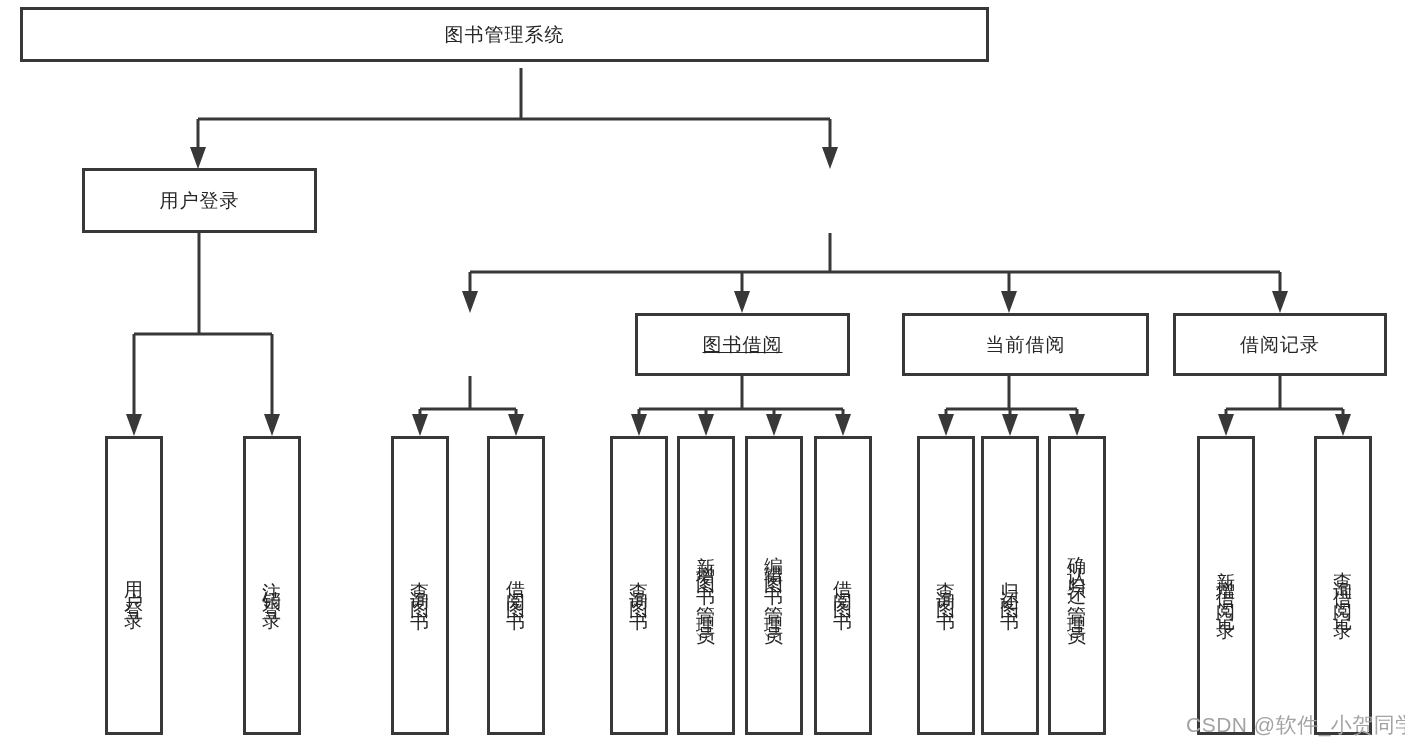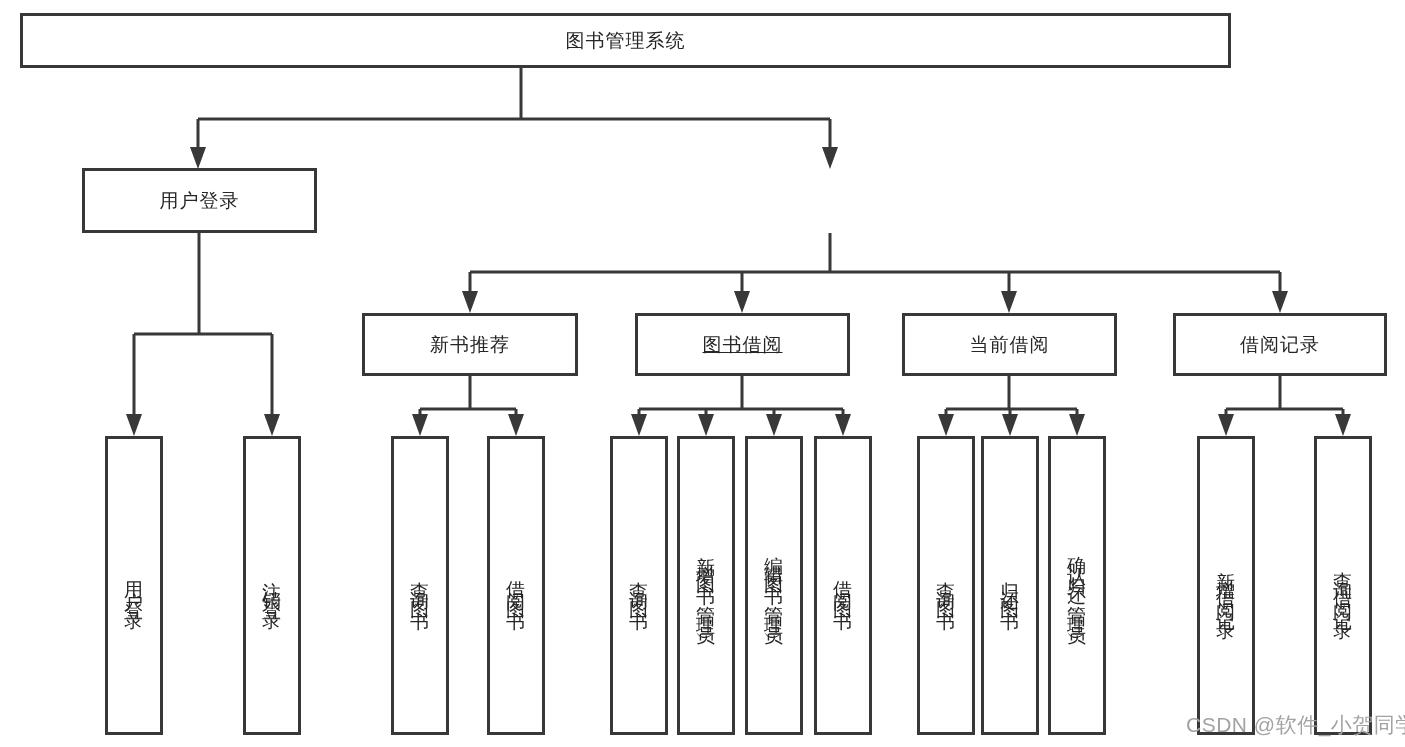--- a/index.html
+++ b/index.html
@@ -20,26 +20,26 @@
     letter-spacing:1px;
     z-index:2;
   }
   .vbox{
     writing-mode:vertical-rl;
     text-orientation:mixed;
     letter-spacing:10px;
     line-height:1;
   }
   
-  #node-root            {left:20px;  top:13px;  width:1211px;height:55px;}
+  #node-root            {left:20px;  top:7px;  width:969px;height:55px;}
   #node-user-login      {left:82px;  top:168px; width:235px; height:65px;}
   #node-book-mgmt       {left:712px; top:168px; width:236px; height:65px;}
   #node-new-book-rec    {left:362px; top:313px; width:216px; height:63px;}
   #node-book-borrow     {left:635px; top:313px; width:215px; height:63px;text-decoration:underline;}
-  #node-current-borrow  {left:902px; top:313px; width:215px; height:63px;justify-content:center;}
+  #node-current-borrow  {left:902px; top:313px; width:247px; height:63px;justify-content:center;}
   #node-borrow-records  {left:1173px;top:313px; width:214px; height:63px;}
   .leaf{top:436px;height:299px;width:58px;}
   #leaf-user-login          {left:105px;}
   #leaf-logout              {left:243px;}
   #leaf-query-book-new      {left:391px;}
   #leaf-borrow-book-new     {left:487px;}
   #leaf-query-book-borrow   {left:610px;}
   #leaf-add-book            {left:677px;}
   #leaf-edit-book           {left:745px;}
   #leaf-borrow-book-borrow  {left:814px;}
@@ -112,23 +112,20 @@
   </svg>
 
   <div class="box" id="node-root">
     <span>图书管理系统</span>
   </div>
 
   <div class="box" id="node-user-login">
     <span>用户登录</span>
   </div>
 
-  <div class="box" id="node-new-book-rec">
-    <span>新书推荐</span>
-  </div>
   <div class="box" id="node-book-borrow">
     <span>图书借阅</span>
   </div>
   <div class="box" id="node-current-borrow">
     <span>当前借阅</span>
   </div>
   <div class="box" id="node-borrow-records">
     <span>借阅记录</span>
   </div>
 

